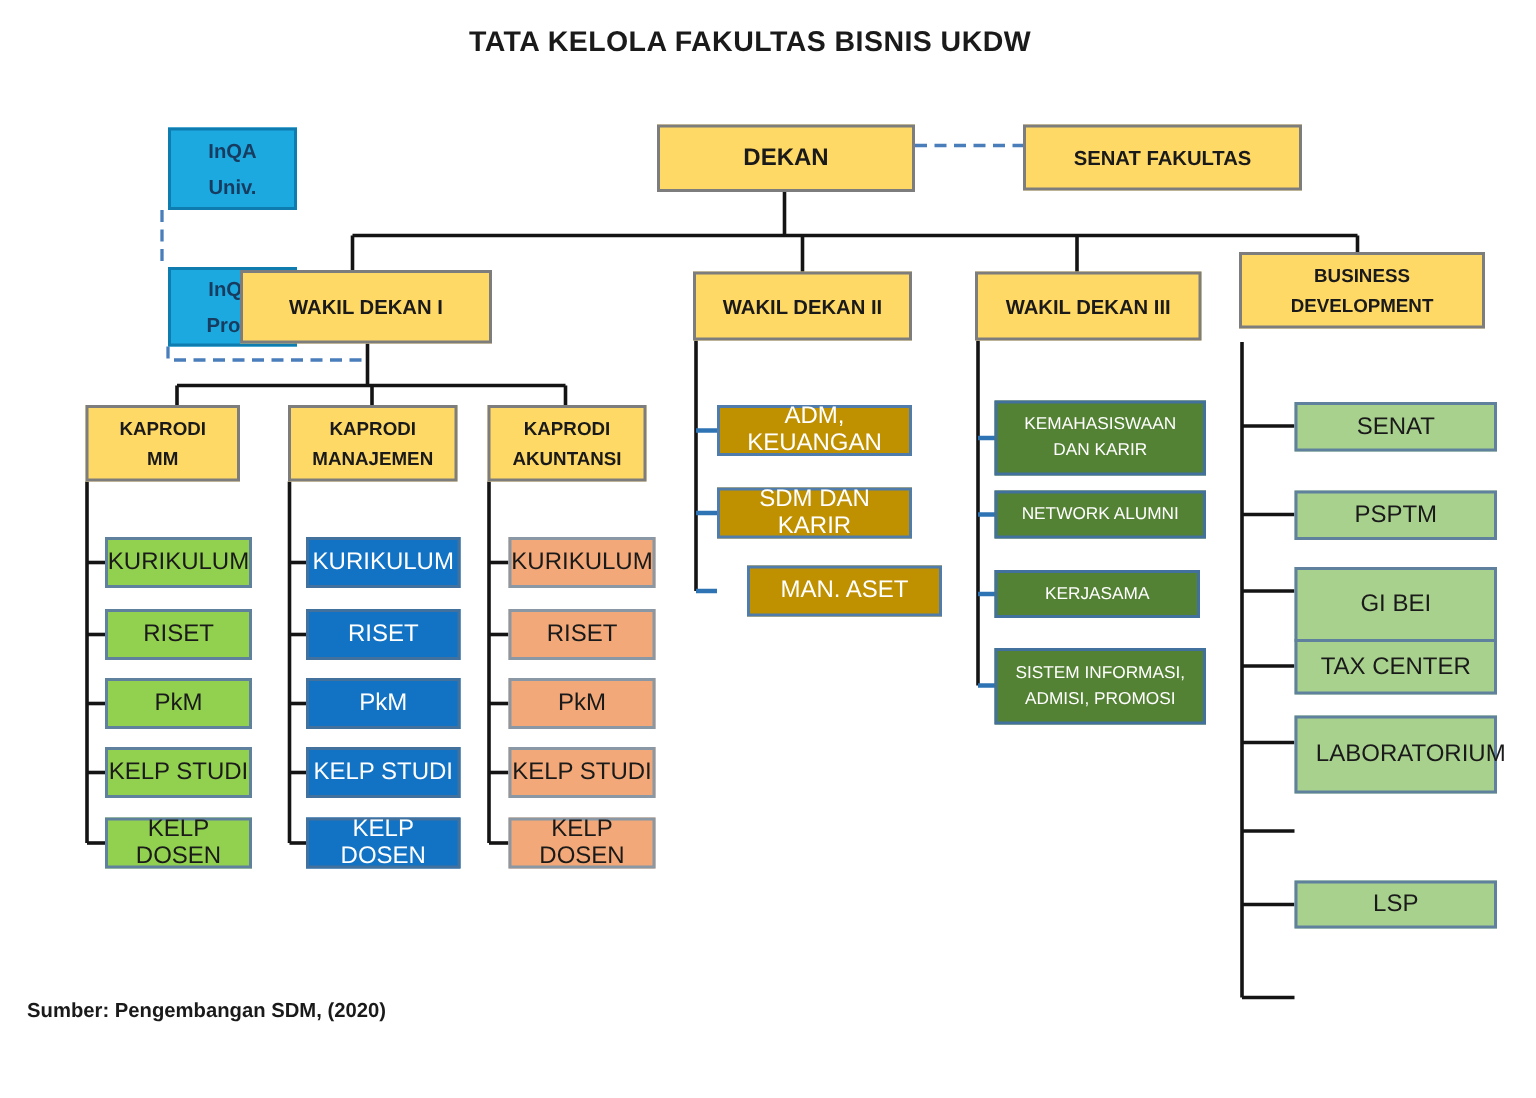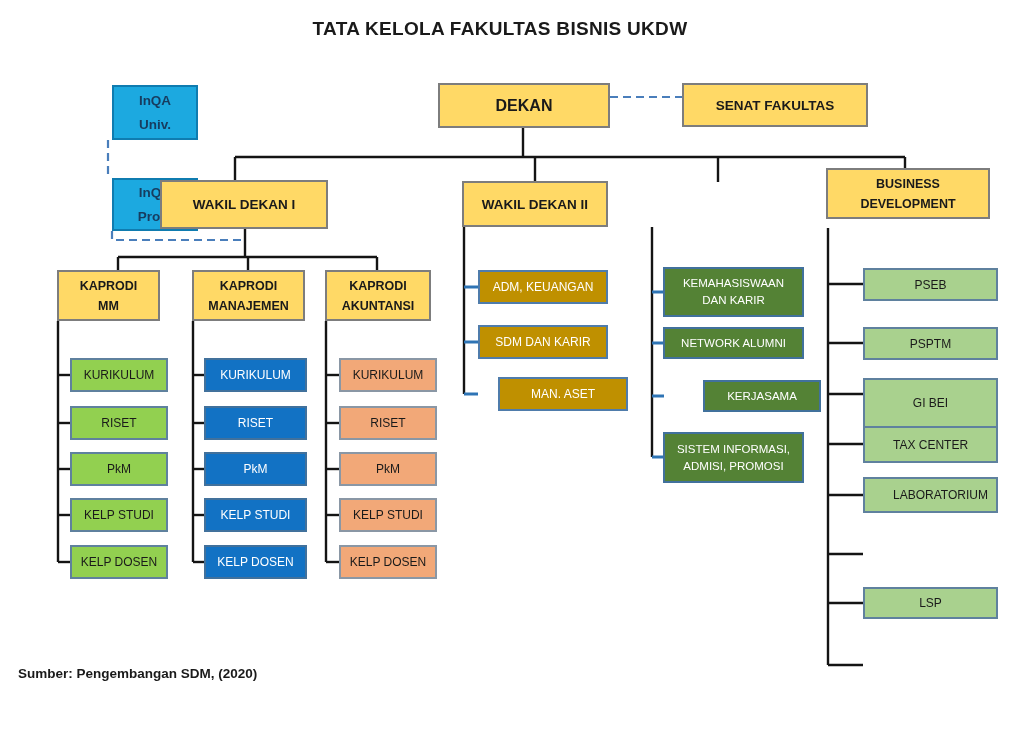--- a/index.html
+++ b/index.html
@@ -21,21 +21,21 @@
   .green{background:#92D050;border:2px solid #5f819e;}
   .blue{background:#1272C4;border:2px solid #41719C;color:#ffffff;}
   .salmon{background:#F2A878;border:2px solid #8a97a5;}
   .gold{background:#BF9000;border:2px solid #4f7cab;color:#ffffff;}
   .dgreen{background:#548235;border:2px solid #41719C;color:#ffffff;}
   .lgreen{background:#A9D18E;border:2px solid #5f819e;}
   .f-dekan{font-size:16px;font-weight:bold;}
   .f-head{font-size:13.5px;font-weight:bold;}
   .f-head2{font-size:12.5px;font-weight:bold;line-height:1.6;}
   .f-inqa{font-size:13.5px;font-weight:bold;line-height:1.75;}
-  .f-sub{font-size:12px;font-weight:normal;}
+  .f-sub{font-size:16px;font-weight:normal;}
   .f-sub2{font-size:11.5px;font-weight:normal;line-height:1.45;}
   .footer{
     position:absolute;left:18px;top:666px;font-size:13.5px;font-weight:bold;color:#1a1a1a;
   }
   svg.wires{position:absolute;left:0;top:0;pointer-events:none;}
   .node{z-index:2;} .title{z-index:2;} .footer{z-index:2;}
 </style>
 </head>
 <body>
 
@@ -112,20 +112,21 @@
 
   <div class="node cyan f-inqa" style="left:65px;top:85px;width:86px;height:55px;">InQA
 Univ.</div>
   <div class="node cyan f-inqa" style="left:65px;top:178px;width:86px;height:53px;">InQA
 Prodi</div>
   <div class="node yellow f-dekan" style="left:438px;top:83px;width:172px;height:45px;">DEKAN</div>
   <div class="node yellow f-head" style="left:682px;top:83px;width:186px;height:44px;">SENAT FAKULTAS</div>
 
   <div class="node yellow f-head" style="left:160px;top:180px;width:168px;height:49px;">WAKIL DEKAN I</div>
   <div class="node yellow f-head" style="left:462px;top:181px;width:146px;height:46px;">WAKIL DEKAN II</div>
+  <div class="node yellow f-head" style="left:650px;top:181px;width:151px;height:46px;">WAKIL DEKAN III</div>
   <div class="node yellow f-head2" style="left:826px;top:168px;width:164px;height:51px;">BUSINESS
 DEVELOPMENT</div>
 
   <div class="node yellow f-head2" style="left:57px;top:270px;width:103px;height:51px;">KAPRODI
 MM</div>
   <div class="node yellow f-head2" style="left:192px;top:270px;width:113px;height:51px;">KAPRODI
 MANAJEMEN</div>
   <div class="node yellow f-head2" style="left:325px;top:270px;width:106px;height:51px;">KAPRODI
 AKUNTANSI</div>
 
@@ -147,26 +148,26 @@
   <div class="node salmon f-sub" style="left:339px;top:498px;width:98px;height:34px;">KELP STUDI</div>
   <div class="node salmon f-sub" style="left:339px;top:545px;width:98px;height:34px;">KELP DOSEN</div>
 
   <div class="node gold f-sub" style="left:478px;top:270px;width:130px;height:34px;">ADM, KEUANGAN</div>
   <div class="node gold f-sub" style="left:478px;top:325px;width:130px;height:34px;">SDM DAN KARIR</div>
   <div class="node gold f-sub" style="left:498px;top:377px;width:130px;height:34px;">MAN. ASET</div>
 
   <div class="node dgreen f-sub2" style="left:663px;top:267px;width:141px;height:50px;">KEMAHASISWAAN
 DAN KARIR</div>
   <div class="node dgreen f-sub2" style="left:663px;top:327px;width:141px;height:32px;">NETWORK ALUMNI</div>
-  <div class="node dgreen f-sub2" style="left:663px;top:380px;width:118px;height:32px;margin-left:40px;">KERJASAMA</div>
+  <div class="node dgreen f-sub2" style="left:663px;top:380px;width:137px;height:32px;">KERJASAMA</div>
   <div class="node dgreen f-sub2" style="left:663px;top:432px;width:141px;height:51px;">SISTEM INFORMASI,
 ADMISI, PROMOSI</div>
 
-  <div class="node lgreen f-sub" style="left:863px;top:268px;width:135px;height:33px;">PSEB</div>
+  <div class="node lgreen f-sub" style="left:863px;top:268px;width:135px;height:33px;">SENAT</div>
   <div class="node lgreen f-sub" style="left:863px;top:327px;width:135px;height:33px;">PSPTM</div>
   <div class="node lgreen f-sub" style="left:863px;top:378px;width:135px;height:50px;">GI BEI</div>
   <div class="node lgreen f-sub" style="left:863px;top:426px;width:135px;height:37px;">TAX CENTER</div>
-  <div class="node lgreen f-sub" style="left:863px;top:477px;width:135px;height:36px;padding-left:20px;">LABORATORIUM</div>
+  <div class="node lgreen f-sub" style="left:863px;top:477px;width:135px;height:52px;padding-left:20px;">LABORATORIUM</div>
   <div class="node lgreen f-sub" style="left:863px;top:587px;width:135px;height:32px;">LSP</div>
 
   <div class="footer">Sumber: Pengembangan SDM, (2020)</div>
 
 </div>
 
 </body></html>

